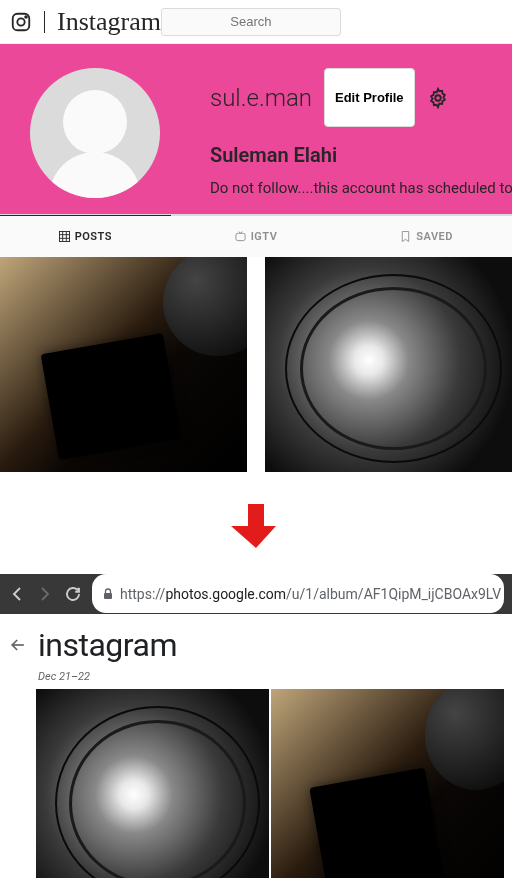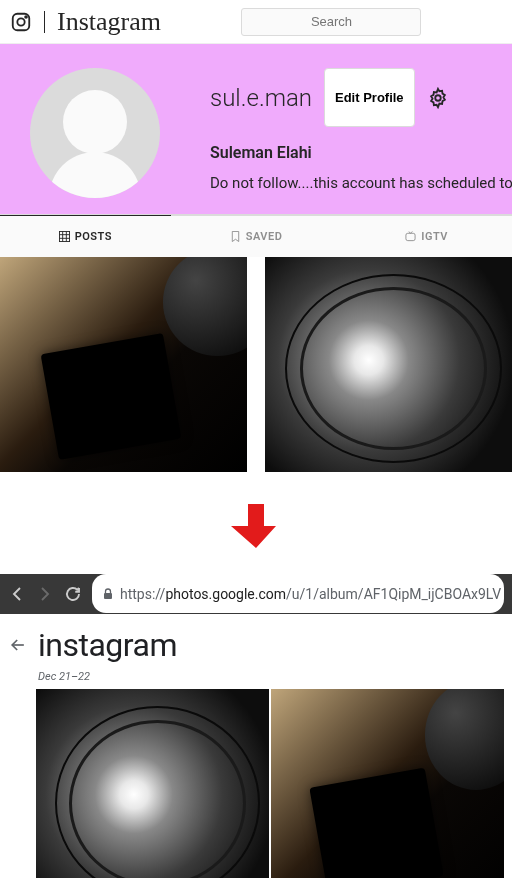--- a/index.html
+++ b/index.html
@@ -3,37 +3,37 @@
 <meta charset="utf-8">
 <style>
 * { margin: 0; padding: 0; box-sizing: border-box; }
 body { font-family: -apple-system, BlinkMacSystemFont, "Segoe UI", Roboto, Helvetica, Arial, sans-serif; width: 512px; background: #fff; font-size: 14px; color: #262626; }
 
 
 .ig-header { display: flex; align-items: center; padding: 10px 10px; border-bottom: 1px solid #efefef; background: #fff; height: 44px; }
 .ig-logo-icon { width: 22px; height: 22px; }
 .ig-divider { width: 1px; height: 22px; background: #262626; margin: 0 12px; }
 .ig-wordmark { font-family: "Brush Script MT", cursive; font-size: 26px; font-weight: 400; }
-.ig-search { flex: 1; display: flex; justify-content: center; }
+.ig-search { flex: 1; display: flex; justify-content: flex-start; }
 .ig-search input { width: 180px; height: 28px; border: 1px solid #dbdbdb; border-radius: 3px; background: #fafafa; text-align: center; font-size: 13px; color: #8e8e8e; }
 
 
-.profile { display: flex; padding: 24px 0 16px 30px; background: #f0abfc; border-bottom: 1px solid #dbdbdb; }
+.profile { display: flex; padding: 24px 0 16px 30px; background: #ec4899; border-bottom: 1px solid #dbdbdb; }
 .avatar-wrap { width: 130px; height: 130px; margin-right: 50px; flex-shrink: 0; }
 .avatar { width: 130px; height: 130px; border-radius: 50%; background: #dbdbdb; display: flex; align-items: center; justify-content: center; position: relative; overflow: hidden; }
 .avatar::before { content: ""; width: 64px; height: 64px; border-radius: 50%; background: #fafafa; position: absolute; top: 22px; }
 .avatar::after { content: ""; width: 92px; height: 58px; border-radius: 46px 46px 0 0; background: #fafafa; position: absolute; bottom: -12px; }
 .profile-info { flex: 1; overflow: hidden; }
 .username-row { display: flex; align-items: center; gap: 12px; margin-bottom: 16px; }
 .username { font-size: 24px; font-weight: 300; color: #262626; }
 .edit-btn { border: 1px solid #dbdbdb; background: #fff; padding: 21px 10px; font-size: 13px; font-weight: 600; border-radius: 4px; cursor: pointer; }
 .gear { width: 22px; height: 22px; }
 .stats { display: flex; gap: 32px; margin-bottom: 16px; font-size: 15px; }
 .stats strong { font-weight: 600; }
-.fullname { font-weight: 600; font-size: 16px; margin-bottom: 12px; }
+.fullname { font-weight: 600; font-size: 20px; margin-bottom: 12px; }
 .bio { font-size: 15px; white-space: nowrap; }
 
 
 .tabs { display: flex; border-top: 1px solid #dbdbdb; background: #fafafa; font-size: 11px; font-weight: 600; letter-spacing: 0.5px; }
 .tab { flex: 1; text-align: center; padding: 14px 0; color: #8e8e8e; display: flex; align-items: center; justify-content: center; gap: 5px; cursor: pointer; }
 .tab.active { color: #262626; border-top: 1px solid #262626; margin-top: -1px; }
 .tab-icon { width: 11px; height: 11px; }
 
 
 .posts-grid { display: flex; gap: 18px; background: #fff; }
@@ -109,30 +109,30 @@
         <rect x="0.5" y="0.5" width="11" height="11"></rect>
         <line x1="4" y1="0.5" x2="4" y2="11.5"></line>
         <line x1="8" y1="0.5" x2="8" y2="11.5"></line>
         <line x1="0.5" y1="4" x2="11.5" y2="4"></line>
         <line x1="0.5" y1="8" x2="11.5" y2="8"></line>
       </svg>
     <span>POSTS</span>
   </div>
   <div class="tab">
     <svg class="tab-icon" viewBox="0 0 12 12" fill="none" stroke="currentColor" stroke-width="1">
-        <path d="M2.5 0.5h7v11l-3.5-2.5L2.5 11.5z"></path>
-      </svg>
-    <span>SAVED</span>
-  </div>
-  <div class="tab">
-    <svg class="tab-icon" viewBox="0 0 12 12" fill="none" stroke="currentColor" stroke-width="1">
         <rect x="1" y="2.5" width="10" height="8" rx="2"></rect>
         <path d="M4 0.5l2 2l2-2"></path>
       </svg>
     <span>IGTV</span>
+  </div>
+  <div class="tab">
+    <svg class="tab-icon" viewBox="0 0 12 12" fill="none" stroke="currentColor" stroke-width="1">
+        <path d="M2.5 0.5h7v11l-3.5-2.5L2.5 11.5z"></path>
+      </svg>
+    <span>SAVED</span>
   </div>
 </div>
 
 <div class="posts-grid">
   <div class="post-thumb">
       <div class="thumb-phone"></div>
     </div>
   <div class="post-thumb">
       <div class="thumb-lid"></div>
     </div>

